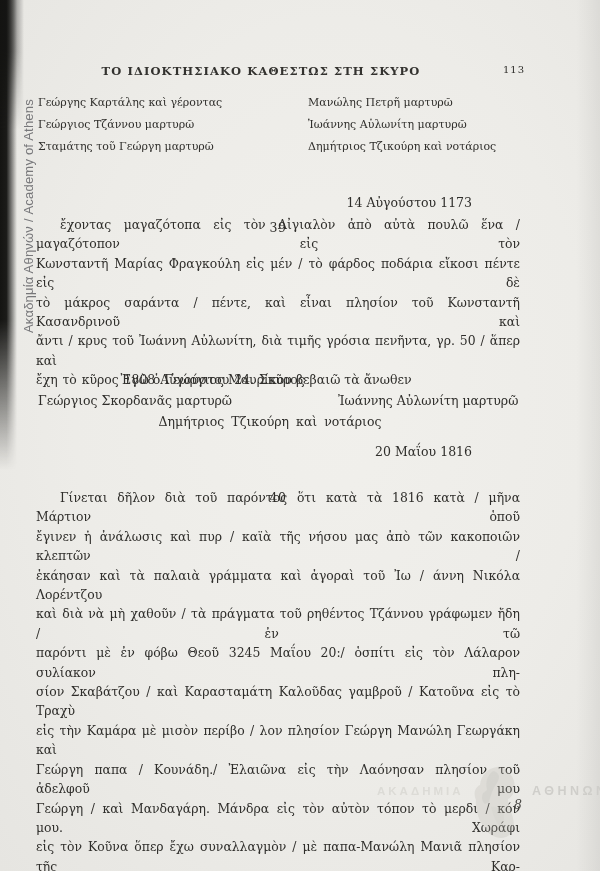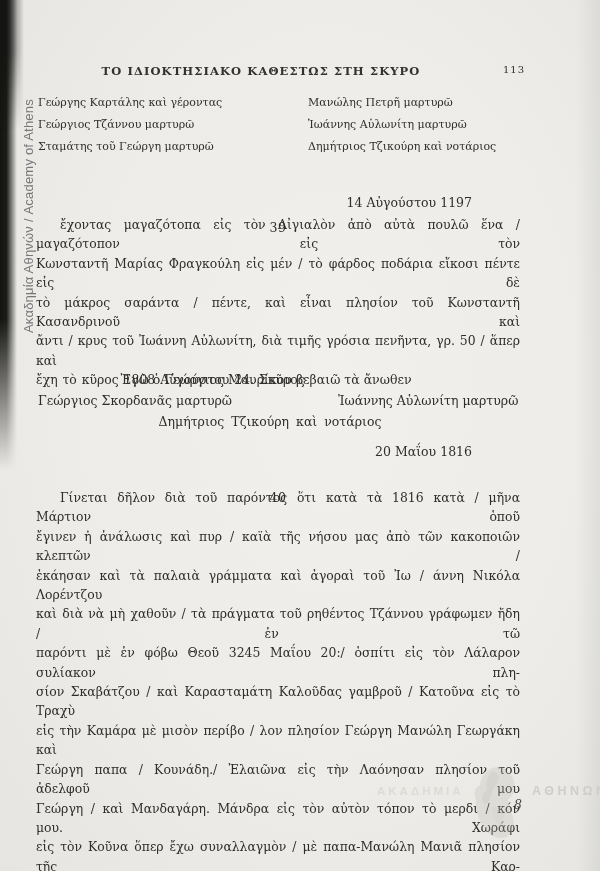--- a/index.html
+++ b/index.html
@@ -97,21 +97,21 @@
         <span class="wl">Γεώργιος Τζάννου μαρτυρῶ</span>
         <span class="wr">Ἰωάννης Αὐλωνίτη μαρτυρῶ</span>
       </div>
       <div class="wrow">
         <span class="wl">Σταμάτης τοῦ Γεώργη μαρτυρῶ</span>
         <span class="wr">Δημήτριος Τζικούρη καὶ νοτάριος</span>
       </div>
     </div>
 
     <div class="secnum n39">39</div>
-    <div class="secdate d39">14 Αὐγούστου 1197</div>
+    <div class="secdate d39">14 Αὐγούστου 1173</div>
     <div class="lines p39">
         <div class="line">ἔχοντας μαγαζότοπα εἰς τὸν Αἰγιαλὸν ἀπὸ αὐτὰ πουλῶ ἕνα / μαγαζότοπον εἰς τὸν</div>
         <div class="line">Κωνσταντῆ Μαρίας Φραγκούλη εἰς μέν / τὸ φάρδος ποδάρια εἴκοσι πέντε εἰς δὲ</div>
         <div class="line">τὸ μάκρος σαράντα / πέντε, καὶ εἶναι πλησίον τοῦ Κωνσταντῆ Κασανδρινοῦ καὶ</div>
         <div class="line">ἄντι / κρυς τοῦ Ἰωάννη Αὐλωνίτη, διὰ τιμῆς γρόσια πενῆντα, γρ. 50 / ἅπερ καὶ</div>
         <div class="line">ἔχη τὸ κῦρος   1808 Αὐγούστου 24. Σκῦρος</div>
       </div>
 
     <div class="sigline">Ἐγὼ ὁ Γεώργιος Μαυρίκου βεβαιῶ τὰ ἄνωθεν</div>
     <div class="wrow2">

